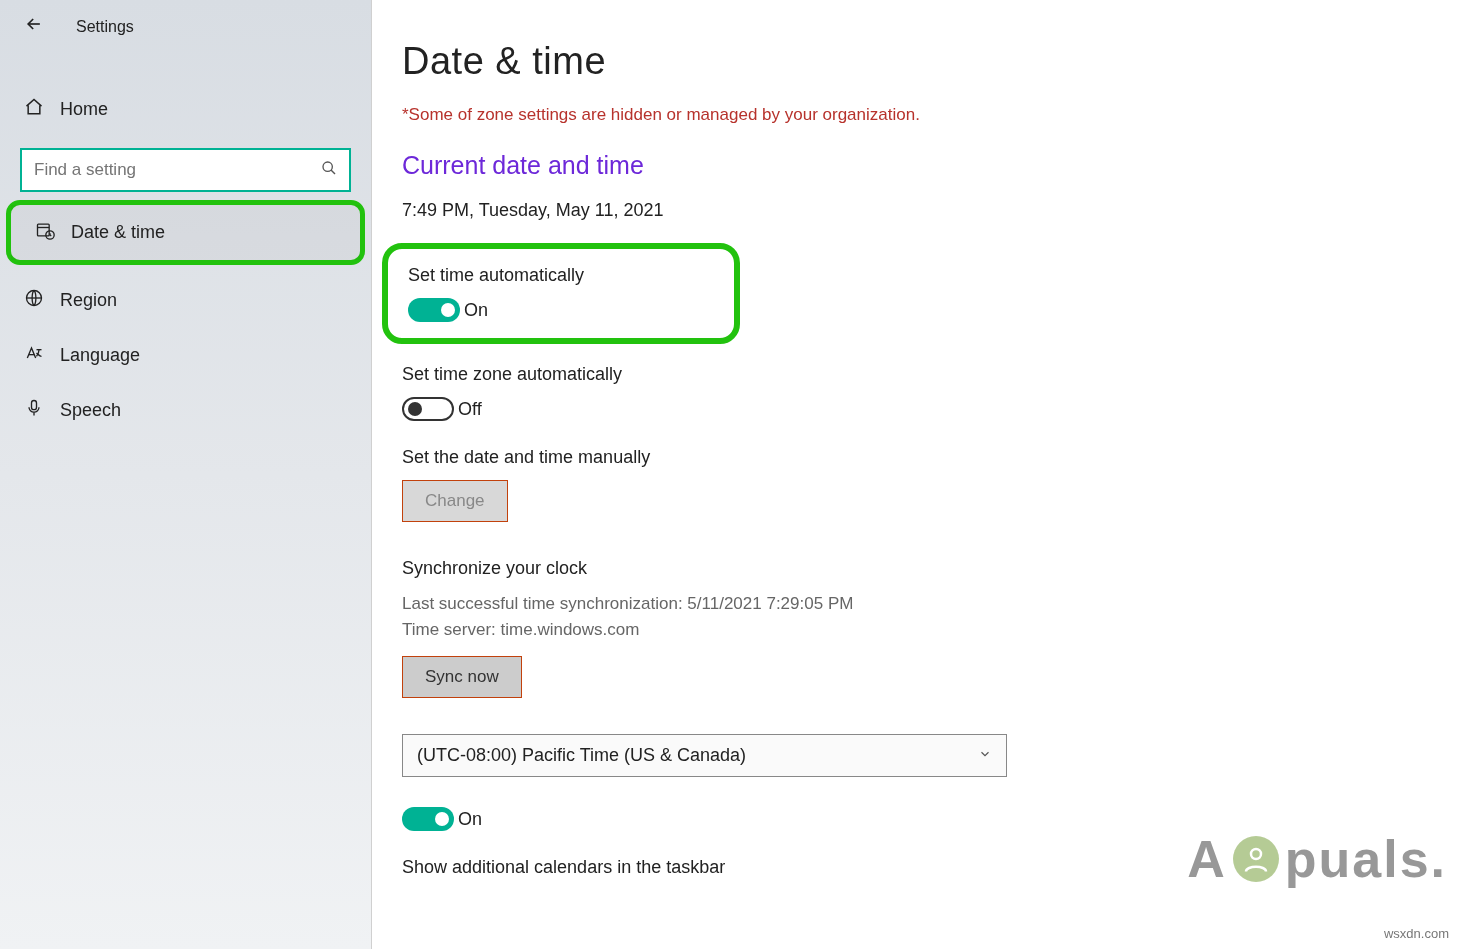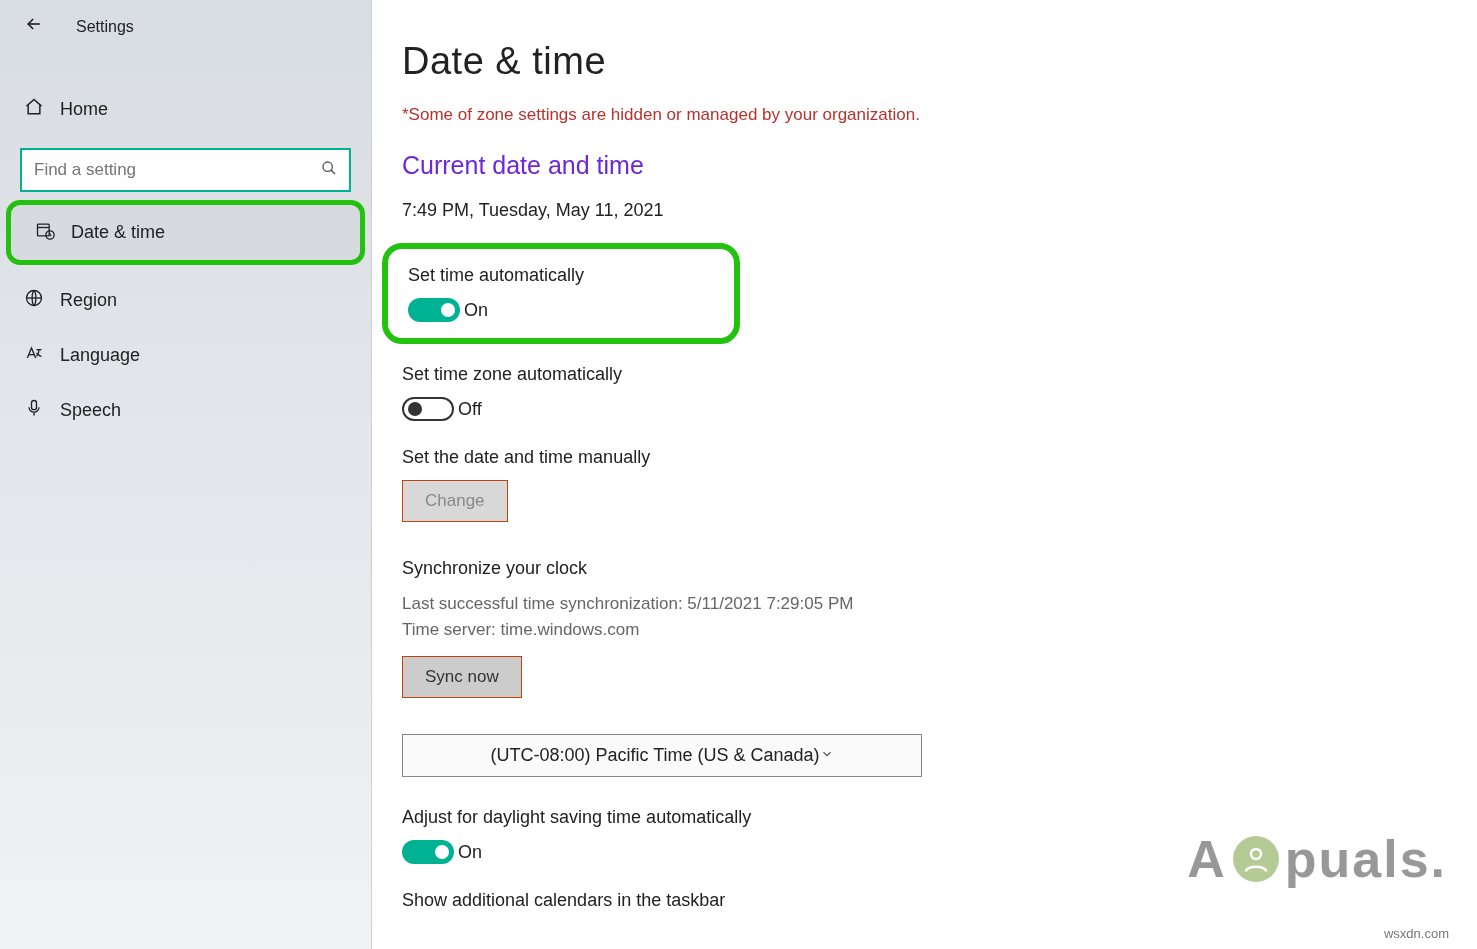--- a/index.html
+++ b/index.html
@@ -34,21 +34,21 @@
   .toggle .thumb { position: absolute; width: 14px; height: 14px; border-radius: 50%; top: 5px; }
   .toggle.on { background: #00b294; }
   .toggle.on .thumb { background: #fff; right: 5px; }
   .toggle.off { background: #fff; border: 2px solid #333; width:52px; height:24px; }
   .toggle.off .thumb { background: #333; left: 4px; top:3px; }
   .toggle-state { font-size: 18px; color: #222; }
   .auto-time-highlight { border: 6px solid #22c20e; border-radius: 20px; padding: 16px 150px 16px 20px; margin-left: -20px; display: inline-block; margin-bottom: 20px; }
   .btn { background: #ccc; border: 1px solid #c2410c; color: #333; font-size: 17px; padding: 10px 22px; cursor: pointer; }
   .btn.disabled { color: #888; background: #d8d8d8; cursor: default; }
   .sync-info { font-size: 17px; color: #666; line-height: 1.5; margin-bottom: 14px; }
-  .select-wrap { width: 520px; border: 1px solid #888; padding: 10px 14px; font-size: 18px; color: #222; display: flex; justify-content: center; align-items: center; cursor: pointer; background:#fafafa; }
+  .select-wrap { width: 605px; border: 1px solid #888; padding: 10px 14px; font-size: 18px; color: #222; display: flex; justify-content: space-between; align-items: center; cursor: pointer; background:#fafafa; }
   .chev { font-size: 14px; color: #555; }
   .watermark { position: absolute; right: 30px; bottom: 60px; opacity: 0.55; font-size: 52px; font-weight: 700; color: #444; letter-spacing: 2px; font-family: Georgia, serif; display:flex; align-items:center; gap:6px;}
   .watermark .badge{ width:46px; height:46px; border-radius:50%; background:#7aa23f; display:inline-flex; align-items:center; justify-content:center; color:#fff; font-size:28px;}
   .credit { position: absolute; right: 28px; bottom: 8px; font-size: 13px; color: #777; }
 </style>
 </head>
 <body>
 
 <div class="app">
 
@@ -181,21 +181,20 @@
         <span>(UTC-08:00) Pacific Time (US &amp; Canada)</span>
         <span class="chev">
           <svg width="14" height="14" viewBox="0 0 24 24" fill="none" stroke="#555" stroke-width="2">
               <path d="M6 9l6 6 6-6"></path>
             </svg>
         </span>
       </div>
     </div>
 
     <div class="setting-block" style="margin-top:30px;">
-      <div class="setting-label">Adjust for daylight saving time automatically</div>
       <div class="toggle-row">
         <div class="toggle on">
             <div class="thumb"></div>
           </div>
         <span class="toggle-state">On</span>
       </div>
     </div>
 
     <div class="setting-label" style="margin-top:26px;">Show additional calendars in the taskbar</div>
 

